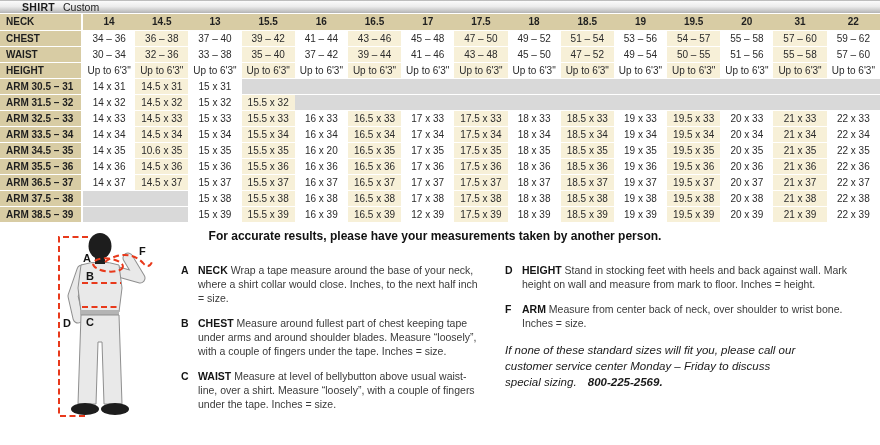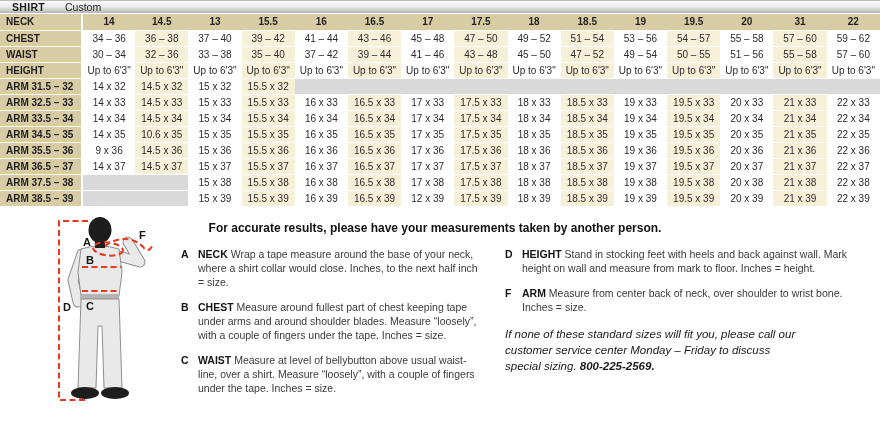--- a/index.html
+++ b/index.html
@@ -12,26 +12,26 @@
 
   
   .size-table { width: 880px; }
   .title-bar {
     height: 14px;
     background: linear-gradient(180deg, #fbfbfb 0%, #ececec 45%, #c9c9c9 80%, #b3b3b3 100%);
     border-top: 1px solid #bdbdbd;
     border-bottom: 1px solid #ffffff;
     display: flex;
     align-items: flex-end;
-    padding-left: 12px;
+    padding-left: 22px;
     font-size: 10.5px;
     color: #1c1c1c;
   }
   .title-bar .t-main { font-weight: bold; letter-spacing: 0.3px; }
-  .title-bar .t-sub  { margin-left: 20px; }
+  .title-bar .t-sub  { margin-left: 8px; }
 
   table#size-grid {
     width: 880px;
     border-collapse: collapse;
     table-layout: fixed;
     font-size: 10px;
   }
   #size-grid col.label-col { width: 82px; }
   #size-grid th, #size-grid td {
     height: 15px;
@@ -56,21 +56,21 @@
   #size-grid td.stripe { background: #f7f0d8; }
   #size-grid td.empty  { background: #d9d9d9; }
 
   
   .bottom { position: relative; width: 880px; height: 212px; margin-top: 1px; }
 
   .fig { position: absolute; left: 0; top: 2px; }
 
   .intro {
     position: absolute;
-    left: 100px; top: 12px; width: 670px;
+    left: 100px; top: 4px; width: 670px;
     text-align: center;
     font-size: 12px;
     font-weight: bold;
     line-height: 16px;
     color: #111;
   }
 
   .defs { position: absolute; top: 39px; }
   #defs-left  { left: 181px; width: 302px; }
   #defs-right { left: 505px; width: 368px; }
@@ -85,21 +85,21 @@
   .def .term   { font-weight: bold; color: #141414; }
 
   .note {
     margin-top: 12px;
     width: 295px;
     font-style: italic;
     font-size: 11.5px;
     line-height: 16px;
     color: #1a1a1a;
   }
-  .note b { font-weight: bold; }
+  .note b { font-weight: bold; margin-left: 8px; }
 
   
   .red-dash { fill: none; stroke: #e8391b; stroke-width: 2; stroke-dasharray: 6 3.5; }
   .body-fill { fill: #e9e9e9; stroke: #8f8f8f; stroke-width: 1; }
   .fig-label { font-family: "Liberation Sans", sans-serif; font-size: 11px; font-weight: bold; fill: #141414; }
 </style>
 </head>
 <body>
 
 <div class="size-table">
@@ -193,20 +193,38 @@
           <td class="stripe">Up to 6'3"</td>
           <td class="plain">Up to 6'3"</td>
           <td class="stripe">Up to 6'3"</td>
           <td class="plain">Up to 6'3"</td>
           <td class="stripe">Up to 6'3"</td>
           <td class="plain">Up to 6'3"</td>
           <td class="stripe">Up to 6'3"</td>
           <td class="plain">Up to 6'3"</td>
         </tr>
         <tr>
+          <td class="lbl">ARM 30.5 – 31</td>
+          <td class="plain">14 x 31</td>
+          <td class="stripe">14.5 x 31</td>
+          <td class="plain">15 x 31</td>
+          <td class="empty"></td>
+          <td class="empty"></td>
+          <td class="empty"></td>
+          <td class="empty"></td>
+          <td class="empty"></td>
+          <td class="empty"></td>
+          <td class="empty"></td>
+          <td class="empty"></td>
+          <td class="empty"></td>
+          <td class="empty"></td>
+          <td class="empty"></td>
+          <td class="empty"></td>
+        </tr>
+        <tr>
           <td class="lbl">ARM 31.5 – 32</td>
           <td class="plain">14 x 32</td>
           <td class="stripe">14.5 x 32</td>
           <td class="plain">15 x 32</td>
           <td class="stripe">15.5 x 32</td>
           <td class="empty"></td>
           <td class="empty"></td>
           <td class="empty"></td>
           <td class="empty"></td>
           <td class="empty"></td>
@@ -252,35 +270,35 @@
           <td class="plain">20 x 34</td>
           <td class="stripe">21 x 34</td>
           <td class="plain">22 x 34</td>
         </tr>
         <tr>
           <td class="lbl">ARM 34.5 – 35</td>
           <td class="plain">14 x 35</td>
           <td class="stripe">10.6 x 35</td>
           <td class="plain">15 x 35</td>
           <td class="stripe">15.5 x 35</td>
-          <td class="plain">16 x 35</td>
+          <td class="plain">16 x 20</td>
           <td class="stripe">16.5 x 35</td>
           <td class="plain">17 x 35</td>
           <td class="stripe">17.5 x 35</td>
           <td class="plain">18 x 35</td>
           <td class="stripe">18.5 x 35</td>
           <td class="plain">19 x 35</td>
           <td class="stripe">19.5 x 35</td>
           <td class="plain">20 x 35</td>
           <td class="stripe">21 x 35</td>
           <td class="plain">22 x 35</td>
         </tr>
         <tr>
           <td class="lbl">ARM 35.5 – 36</td>
-          <td class="plain">9 x 36</td>
+          <td class="plain">14 x 36</td>
           <td class="stripe">14.5 x 36</td>
           <td class="plain">15 x 36</td>
           <td class="stripe">15.5 x 36</td>
           <td class="plain">16 x 36</td>
           <td class="stripe">16.5 x 36</td>
           <td class="plain">17 x 36</td>
           <td class="stripe">17.5 x 36</td>
           <td class="plain">18 x 36</td>
           <td class="stripe">18.5 x 36</td>
           <td class="plain">19 x 36</td>

